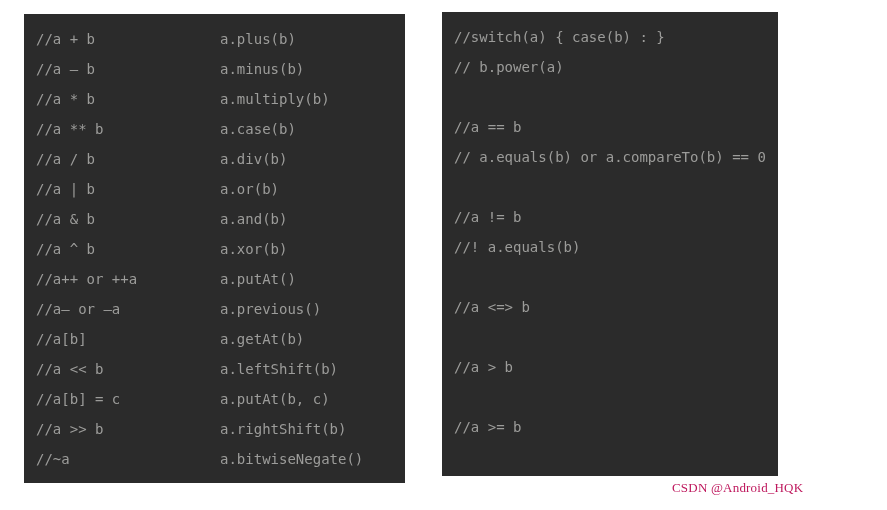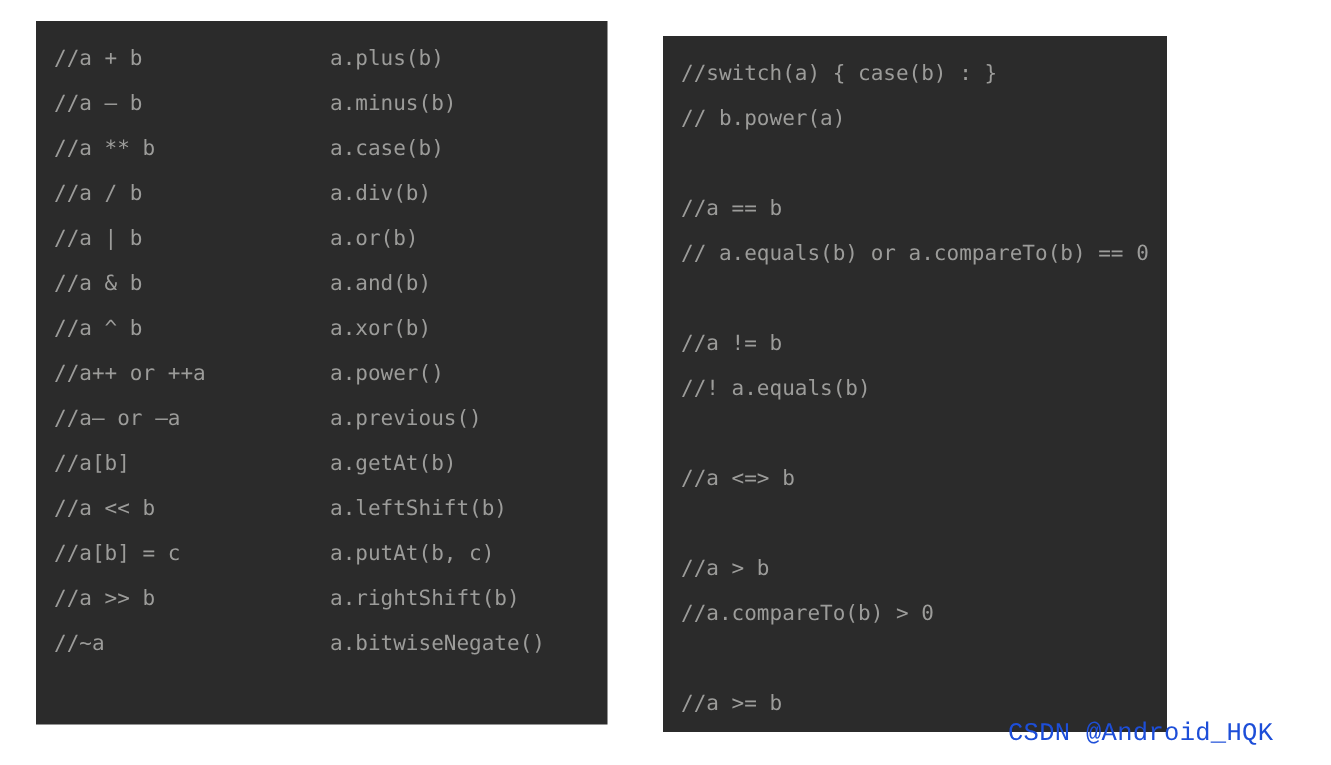--- a/index.html
+++ b/index.html
@@ -29,21 +29,21 @@
   #panel-left {
     left: 24px;
     top: 14px;
     width: 381px;
     height: 469px;
     padding: 10px 0 0 0;
   }
 
   #panel-right {
     left: 442px;
-    top: 24px;
+    top: 12px;
     width: 336px;
     height: 464px;
     padding: 10px 0 0 0;
   }
 
   .code-line {
     height: 30px;
     line-height: 30px;
     font-size: 14px;
     color: #9c9c9a;
@@ -70,41 +70,42 @@
     padding-left: 12px;
   }
   #panel-right .code-line.blank {
     color: transparent;
   }
 
   #watermark {
     position: absolute;
     left: 672px;
     top: 480px;
-    font-family: Liberation Mono, monospace;
-    font-size: 17px;
-    color: #1d4ed8;
+    font-family: Liberation Serif, serif;
+    font-size: 13px;
+    color: #be185d;
     white-space: pre;
     letter-spacing: 0.2px;
   }
 </style>
 </head>
 <body>
 
 <div id="stage">
 
   <div class="code-panel" id="panel-left">
       <div class="code-line"><span class="col-op">//a + b</span><span class="col-method">a.plus(b)</span></div>
       <div class="code-line"><span class="col-op">//a – b</span><span class="col-method">a.minus(b)</span></div>
+      <div class="code-line"><span class="col-op">//a * b</span><span class="col-method">a.multiply(b)</span></div>
       <div class="code-line"><span class="col-op">//a ** b</span><span class="col-method">a.case(b)</span></div>
       <div class="code-line"><span class="col-op">//a / b</span><span class="col-method">a.div(b)</span></div>
       <div class="code-line"><span class="col-op">//a | b</span><span class="col-method">a.or(b)</span></div>
       <div class="code-line"><span class="col-op">//a &amp; b</span><span class="col-method">a.and(b)</span></div>
       <div class="code-line"><span class="col-op">//a ^ b</span><span class="col-method">a.xor(b)</span></div>
-      <div class="code-line"><span class="col-op">//a++ or ++a</span><span class="col-method">a.power()</span></div>
+      <div class="code-line"><span class="col-op">//a++ or ++a</span><span class="col-method">a.putAt()</span></div>
       <div class="code-line"><span class="col-op">//a– or –a</span><span class="col-method">a.previous()</span></div>
       <div class="code-line"><span class="col-op">//a[b]</span><span class="col-method">a.getAt(b)</span></div>
       <div class="code-line"><span class="col-op">//a &lt;&lt; b</span><span class="col-method">a.leftShift(b)</span></div>
       <div class="code-line"><span class="col-op">//a[b] = c</span><span class="col-method">a.putAt(b, c)</span></div>
       <div class="code-line"><span class="col-op">//a &gt;&gt; b</span><span class="col-method">a.rightShift(b)</span></div>
       <div class="code-line"><span class="col-op">//~a</span><span class="col-method">a.bitwiseNegate()</span></div>
     </div>
 
   <div class="code-panel" id="panel-right">
       <div class="code-line">//switch(a) { case(b) : }</div>
@@ -112,20 +113,19 @@
       <div class="code-line blank"> </div>
       <div class="code-line">//a == b</div>
       <div class="code-line">// a.equals(b) or a.compareTo(b) == 0</div>
       <div class="code-line blank"> </div>
       <div class="code-line">//a != b</div>
       <div class="code-line">//! a.equals(b)</div>
       <div class="code-line blank"> </div>
       <div class="code-line">//a &lt;=&gt; b</div>
       <div class="code-line blank"> </div>
       <div class="code-line">//a &gt; b</div>
-      <div class="code-line">//a.compareTo(b) &gt; 0</div>
       <div class="code-line blank"> </div>
       <div class="code-line">//a &gt;= b</div>
     </div>
 
   <div id="watermark">CSDN @Android_HQK</div>
 
 </div>
 
 </body></html>

